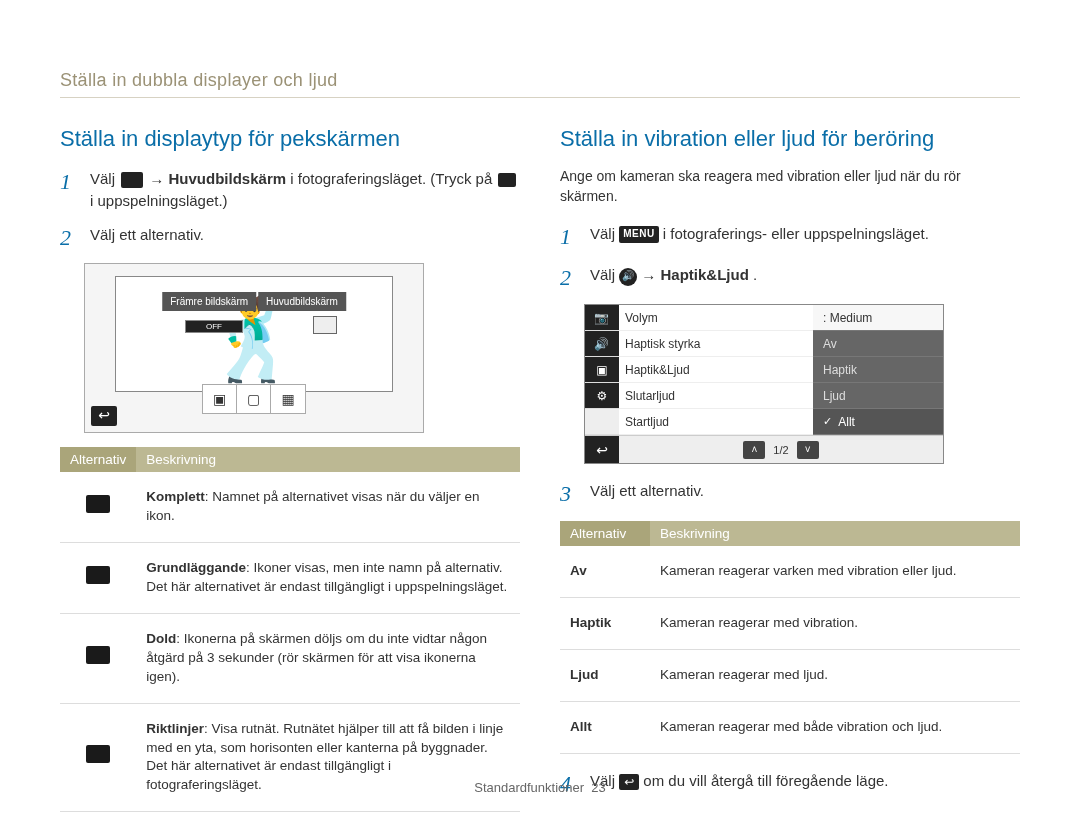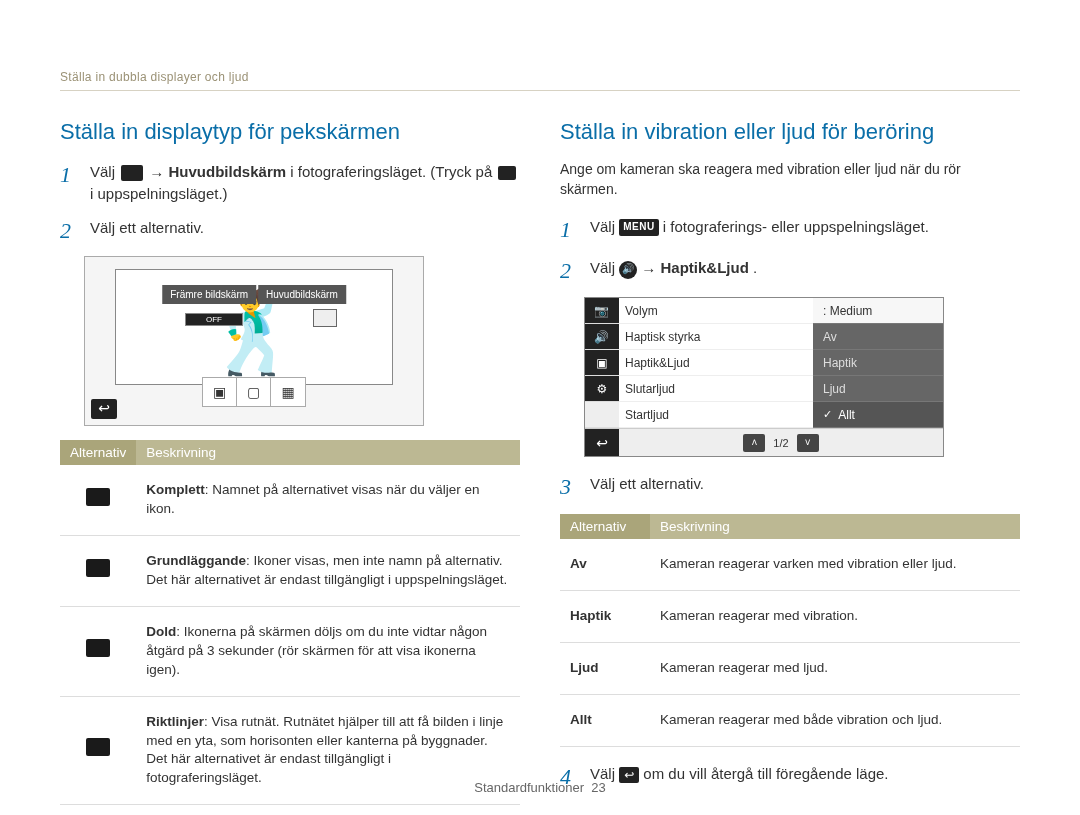--- a/index.html
+++ b/index.html
@@ -7,21 +7,21 @@
     font-family: Arial, Helvetica, sans-serif;
     width: 1080px;
     height: 815px;
     background: #fff;
     color: #333;
     position: relative;
     padding: 70px 60px 30px 60px;
   }
   .breadcrumb {
     color: #9b9276;
-    font-size: 12px;
+    font-size: 18px;
     font-weight: 300;
     letter-spacing: 0.3px;
     border-bottom: 1px solid #d7d2c3;
     padding-bottom: 6px;
     margin-bottom: 28px;
   }
   .columns {
     display: flex;
     gap: 40px;
   }

